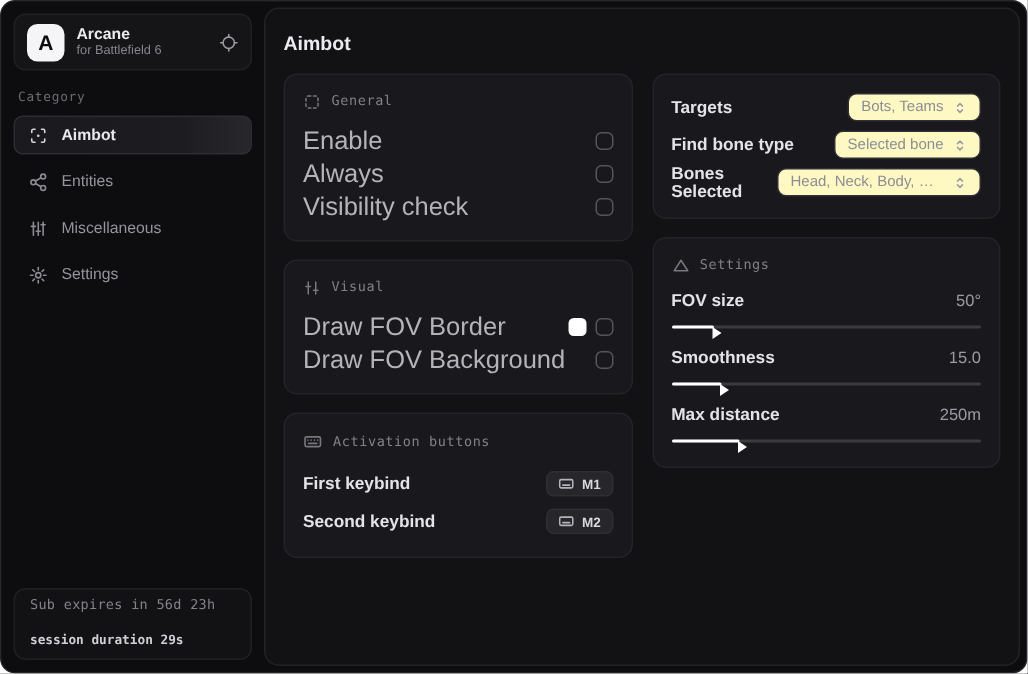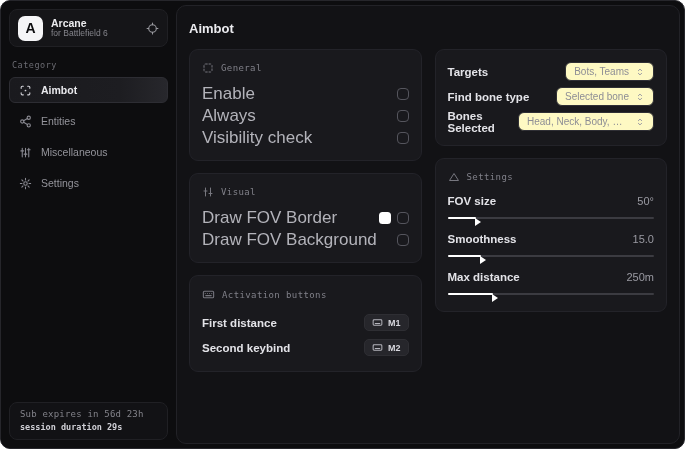--- a/index.html
+++ b/index.html
@@ -15,21 +15,21 @@
   .icon{display:inline-flex;flex:none;}
   .icon svg{display:block;}
   .category{font-family:"DejaVu Sans Mono",monospace;font-size:8.5px;color:#6b6b72;letter-spacing:.5px;margin:13px 2px 7px 3px;}
   .nav{display:flex;flex-direction:column;gap:5px;}
   .nav-item{height:24px;display:flex;align-items:center;gap:9px;padding:0 9px;border-radius:6px;color:#94949b;font-size:10.5px;border:1px solid transparent;cursor:pointer;}
   .nav-item .icon{color:#8a8a92;}
   .nav-item.active{background:linear-gradient(90deg,#1a1a1e 0%,#1d1d21 70%,#27272c 100%);border-color:#2d2d33;color:#e9e9ed;font-weight:600;}
   .nav-item.active .icon{color:#d5d5db;}
   .sb-spacer{flex:1;}
   .status-box{border:1px solid #202024;background:#121215;border-radius:8px;padding:6px 10px 7px;}
-  .status-line1{font-family:"DejaVu Sans Mono",monospace;font-size:9px;color:#83838a;letter-spacing:.2px;margin-bottom:3px;}
+  .status-line1{font-family:"DejaVu Sans Mono",monospace;font-size:9px;color:#83838a;letter-spacing:.2px;margin-bottom:13px;}
   .status-line2{font-family:"DejaVu Sans Mono",monospace;font-size:8.5px;font-weight:700;color:#cfcfd5;}
   
   .main{flex:1;margin:4px 4px 4px 0;background:#121215;border:1px solid #222227;border-radius:10px;box-sizing:border-box;padding:10px 12px;overflow:hidden;}
   .page-title{font-size:13px;font-weight:700;color:#ececf0;margin:5px 0 13px 0;}
   .grid{display:grid;grid-template-columns:1fr 1fr;column-gap:13px;align-items:start;}
   .col{display:flex;flex-direction:column;gap:12px;}
   .card{background:#19191d;border:1px solid #232329;border-radius:9px;padding:9px 12px 11px;}
   .card-header{display:flex;align-items:center;gap:7px;color:#808089;font-family:"DejaVu Sans Mono",monospace;font-size:9px;letter-spacing:.4px;margin:3px 0 9px;}
   .card-header .icon{color:#77777f;}
   .row{display:flex;align-items:center;justify-content:space-between;height:22px;}
@@ -181,21 +181,21 @@
           <div class="card-header">
             <span class="icon">
               <svg width="13" height="13" viewBox="0 0 24 24" fill="none" stroke="currentColor" stroke-width="2" stroke-linecap="round">
                   <rect x="2.5" y="6" width="19" height="12" rx="2"></rect>
                   <path d="M6 10h.01M10 10h.01M14 10h.01M18 10h.01M7 14h10"></path>
                 </svg>
             </span>
             <span>Activation buttons</span>
           </div>
           <div class="row kb-row">
-            <span class="row-label bright">First distance</span>
+            <span class="row-label bright">First keybind</span>
             <span class="key-btn">
               <span class="icon">
                 <svg width="11" height="11" viewBox="0 0 24 24" fill="none" stroke="currentColor" stroke-width="2.2" stroke-linecap="round">
                     <rect x="2.5" y="6" width="19" height="12" rx="2"></rect>
                     <path d="M7 14h10"></path>
                   </svg>
               </span>
               <span>M1</span>
             </span>
           </div>

